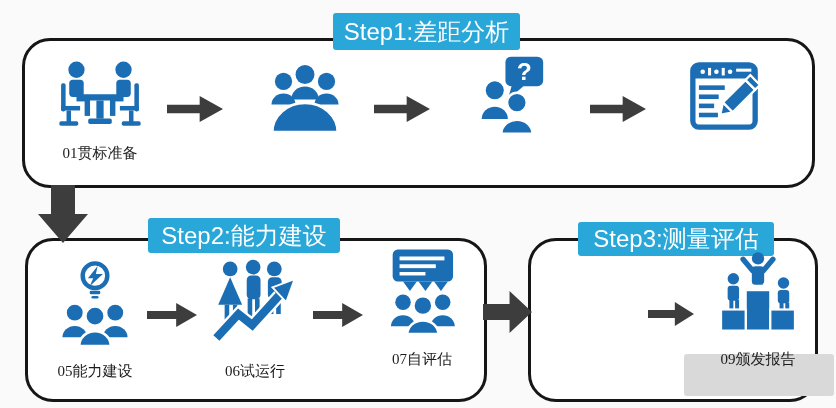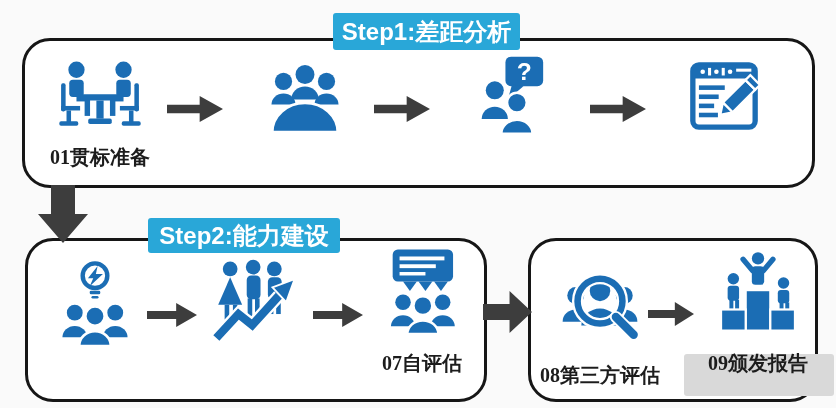--- a/index.html
+++ b/index.html
@@ -1,27 +1,27 @@
 <!DOCTYPE html>
 <html style="--icon-blue: #1b6db4; --step-label-bg: #29a7d8; --step-label-text: #ffffff; --arrow-color: #3d3d3d; --box-border: #161616; --background: #fafafa; --label-text: #1c1c1c; --watermark-bg: #d9d9d9;"><head>
 <meta charset="utf-8">
 <style>
   * { margin:0; padding:0; box-sizing:border-box; }
   html,body { background:#efefef; }
   body { font-family:"Liberation Sans","DejaVu Sans",sans-serif; }
   .stage { position:relative; width:836px; height:408px; background:var(--background,#fafafa); overflow:hidden; }
   .group-box { position:absolute; background:#ffffff; border:3px solid var(--box-border,#161616); border-radius:28px; }
   .step-label { position:absolute; background:var(--step-label-bg,#29a7d8); color:var(--step-label-text,#fff);
-                font-weight:bold; font-size:24px; display:flex; align-items:center; justify-content:center;
+                font-weight:normal; font-size:24px; display:flex; align-items:center; justify-content:center;
                 border-radius:3px; white-space:nowrap; }
   .item { position:absolute; display:flex; flex-direction:column; align-items:center; }
   .icon-wrap { display:flex; align-items:center; justify-content:center; }
   .iw1 { height:84px; }
   .iw2 { height:106px; }
-  .item-label { font-family:"Liberation Serif","DejaVu Serif",serif; font-size:20px; font-weight:700;
+  .item-label { font-family:"Liberation Serif","DejaVu Serif",serif; font-size:15px; font-weight:400;
                 color:var(--label-text,#1c1c1c); white-space:nowrap; margin-top:6px; }
   .arrow { position:absolute; line-height:0; }
   .arrow polygon { fill:var(--arrow-color,#3d3d3d); }
   .watermark { position:absolute; background:var(--watermark-bg,#d9d9d9); border-radius:3px; }
   svg text { font-family:"Liberation Sans","DejaVu Sans",sans-serif; }
   .ib  { fill:var(--icon-blue,#1b6db4); }
   .ibs { stroke:var(--icon-blue,#1b6db4); fill:none; }
   .wf  { fill:#ffffff; }
   .ws  { stroke:#ffffff; }
 </style>
@@ -31,20 +31,21 @@
 <div class="stage">
 
   <div class="group-box" style="left:22px;top:38px;width:793px;height:150px;"></div>
   <div class="group-box" style="left:25px;top:238px;width:462px;height:164px;"></div>
   <div class="group-box" style="left:528px;top:238px;width:290px;height:164px;"></div>
 
   <div class="watermark" style="left:684px;top:354px;width:150px;height:42px;"></div>
 
   <div class="step-label" style="left:333px;top:13px;width:187px;height:37px;">Step1:差距分析</div>
   <div class="step-label" style="left:148px;top:218px;width:192px;height:35px;">Step2:能力建设</div>
+  <div class="step-label" style="left:578px;top:222px;width:196px;height:34px;">Step3:测量评估</div>
 
   <div class="item" style="left:25px;top:54px;width:150px;">
     <div class="icon-wrap iw1">
       <svg width="92" height="76" viewBox="0 0 100 84">
         <g class="ib">
           <circle cx="24" cy="13" r="9"></circle>
           <rect x="16" y="24" width="16" height="19" rx="4"></rect>
           <rect x="24" y="42" width="15" height="6"></rect>
           <rect x="33" y="47" width="6" height="17"></rect>
           <rect x="7" y="28" width="5" height="31" rx="2"></rect>
@@ -152,20 +153,21 @@
         <rect class="ib" x="44" y="37" width="12" height="4" rx="1.5"></rect>
         <rect class="ib" x="46" y="43" width="8" height="3" rx="1.5"></rect>
         <circle class="ib" cx="27" cy="62" r="9"></circle>
         <path class="ib" d="M13 90 a14 13 0 0 1 28 0 Z"></path>
         <circle class="ib" cx="73" cy="62" r="9"></circle>
         <path class="ib" d="M59 90 a14 13 0 0 1 28 0 Z"></path>
         <circle class="ib ws" stroke-width="3" cx="50" cy="66" r="11"></circle>
         <path class="ib ws" stroke-width="3" d="M32 100 a18 17 0 0 1 36 0 Z"></path>
       </svg>
     </div>
+    <div class="item-label">05能力建设</div>
   </div>
 
   <div class="arrow" style="left:147px;top:303px;">
     <svg width="50" height="24" viewBox="0 0 60 30" preserveAspectRatio="none">
         <polygon points="0,10 35,10 35,0 60,15 35,30 35,20 0,20"></polygon>
       </svg>
   </div>
 
   <div class="item" style="left:180px;top:250px;width:150px;">
     <div class="icon-wrap iw2">
@@ -182,20 +184,21 @@
           <circle cx="71" cy="13" r="8"></circle>
           <rect x="64" y="22" width="15" height="24" rx="5"></rect>
           <rect x="65" y="45" width="5" height="17"></rect>
           <rect x="73" y="45" width="5" height="17"></rect>
         </g>
         <polyline class="ws" fill="none" stroke-width="14" points="8,88 32,62 47,74 76,42"></polyline>
         <polyline class="ibs" stroke-width="9" points="8,88 32,62 47,74 76,42"></polyline>
         <polygon class="ib ws" stroke-width="2" points="93,24 69,33 84,49"></polygon>
       </svg>
     </div>
+    <div class="item-label">06试运行</div>
   </div>
 
   <div class="arrow" style="left:313px;top:303px;">
     <svg width="50" height="24" viewBox="0 0 60 30" preserveAspectRatio="none">
         <polygon points="0,10 35,10 35,0 60,15 35,30 35,20 0,20"></polygon>
       </svg>
   </div>
 
   <div class="item" style="left:347px;top:238px;width:150px;">
     <div class="icon-wrap iw2">
@@ -217,37 +220,20 @@
     </div>
     <div class="item-label">07自评估</div>
   </div>
 
   <div class="arrow" style="left:483px;top:291px;">
     <svg width="49" height="42" viewBox="0 0 48 42" preserveAspectRatio="none">
         <polygon points="0,13 26,13 26,0 48,21 26,42 26,29 0,29"></polygon>
       </svg>
   </div>
 
-  <div class="item" style="left:530px;top:250px;width:140px;">
-    <div class="icon-wrap iw2">
-      <svg width="94" height="86" viewBox="0 0 100 92">
-        <circle class="ib" cx="24" cy="38" r="9"></circle>
-        <path class="ib" d="M10 66 a14 13 0 0 1 28 0 Z"></path>
-        <circle class="ib" cx="76" cy="38" r="9"></circle>
-        <path class="ib" d="M62 66 a14 13 0 0 1 28 0 Z"></path>
-        <circle class="ib" cx="50" cy="33" r="11"></circle>
-        <path class="ib" d="M30 70 a20 18 0 0 1 40 0 Z"></path>
-        <circle class="ws" fill="none" stroke-width="12" cx="50" cy="44" r="24"></circle>
-        <circle class="ibs" stroke-width="7" cx="50" cy="44" r="24"></circle>
-        <line class="ws" fill="none" stroke-width="13" stroke-linecap="round" x1="67" y1="61" x2="86" y2="80"></line>
-        <line class="ibs" stroke-width="9" stroke-linecap="round" x1="67" y1="61" x2="86" y2="80"></line>
-      </svg>
-    </div>
-    <div class="item-label">08第三方评估</div>
-  </div>
 
   <div class="arrow" style="left:648px;top:302px;">
     <svg width="46" height="24" viewBox="0 0 60 30" preserveAspectRatio="none">
         <polygon points="0,10 35,10 35,0 60,15 35,30 35,20 0,20"></polygon>
       </svg>
   </div>
 
   <div class="item" style="left:688px;top:238px;width:140px;justify-content:center;">
     <div class="icon-wrap iw2">
       <svg width="88" height="84" viewBox="0 0 100 94">

